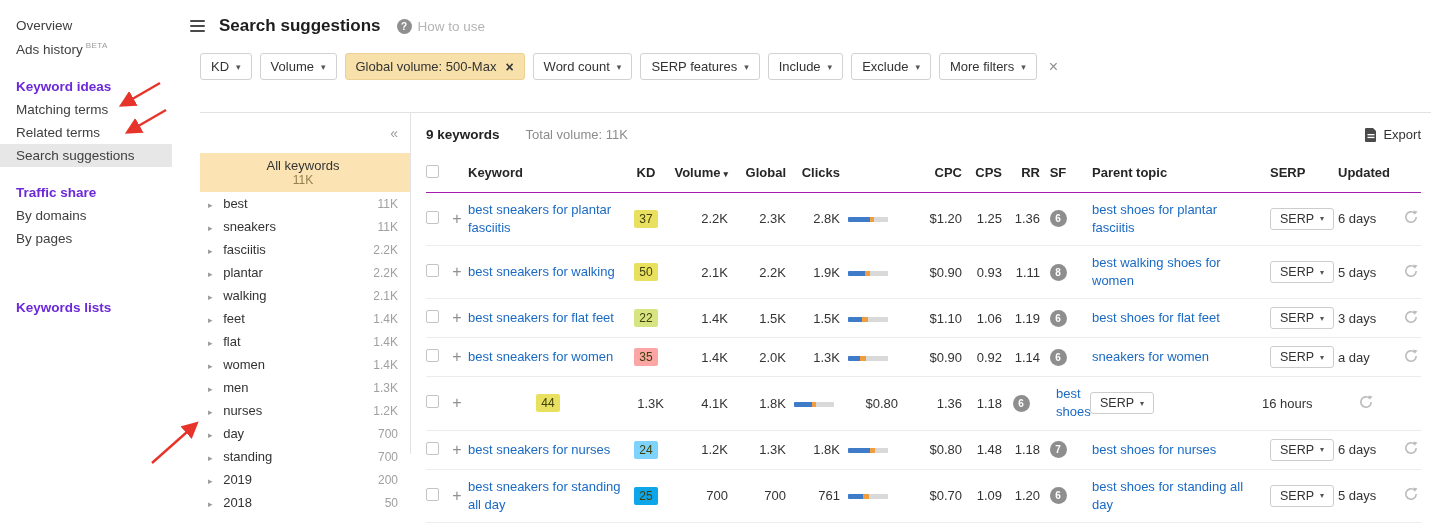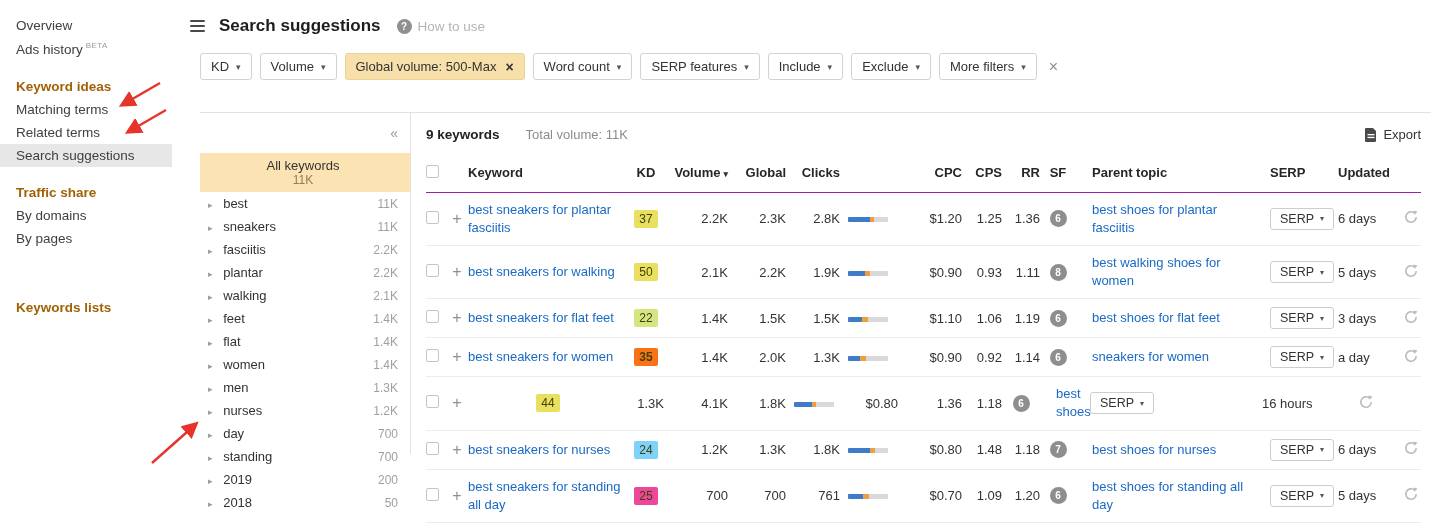--- a/index.html
+++ b/index.html
@@ -3,21 +3,21 @@
 <meta charset="utf-8">
 <style>
   * { margin:0; padding:0; box-sizing:border-box; }
   html,body { width:1431px; height:529px; overflow:hidden; background:#fff;
     font-family:"Liberation Sans", sans-serif; font-size:13px; color:#333; }
   .stage { position:relative; width:1431px; height:454px; }
 
   
   .sidebar { position:absolute; left:0; top:0; width:172px; height:100%; background:#fff; padding-top:14px; z-index:2; }
   .side-item { padding:4px 16px; font-size:13.5px; color:#404040; cursor:pointer; white-space:nowrap; }
-  .side-item.header { font-weight:bold; color:#a16207; margin-top:14px; cursor:default;padding-left:16px; }
+  .side-item.header { font-weight:bold; color:#6d28d9; margin-top:14px; cursor:default;padding-left:16px; }
   .side-item.gap-large { margin-top:46px; }
   .side-item.selected { background:#e7e7e7; }
   .beta { font-size:8px; color:#9a9a9a; vertical-align:super; margin-left:3px; letter-spacing:.4px; }
 
   
   .main { position:absolute; left:172px; top:0; right:0; height:100%; background:#fff; }
   .topbar { display:flex; align-items:center; gap:12px; padding:16px 0 0 16px; }
   .menu-icon { display:inline-flex; flex-direction:column; gap:3px; cursor:pointer; padding:2px; }
   .menu-icon i { display:block; width:15px; height:2px; background:#4a4a4a; border-radius:1px; }
   .page-title { font-size:17px; font-weight:bold; color:#1d1d1d; }
@@ -406,21 +406,21 @@
       <svg width="14" height="14" viewBox="0 0 14 14">
         <path d="M12.2 7a5.2 5.2 0 1 1-1.7-3.85" fill="none" stroke="#bcbcbc" stroke-width="1.6"></path>
         <polygon points="9.2,0.4 13.6,1.4 10.6,4.8" fill="#bcbcbc"></polygon>
       </svg>
     </div>
   </div>
               <div class="tr">
     <div class="td"><span class="checkbox"></span></div>
     <div class="td c-plus">+</div>
     <div class="td"><a class="kw-link">best sneakers for women</a></div>
-    <div class="td c-kd"><span class="kd-badge" style="background: #f97316; font-weight: bold;">35</span></div>
+    <div class="td c-kd"><span class="kd-badge" style="background: #fca5a5;">35</span></div>
     <div class="td num">1.4K</div>
     <div class="td num">2.0K</div>
     <div class="td num">1.3K</div>
     <div class="td c-bar"><span class="bar">
                     <i style="width: 30%; background: rgb(62, 124, 201);"></i>
                     <i style="width: 14%; background: rgb(240, 157, 61);"></i>
                     <i style="width: 56%; background: rgb(217, 217, 217);"></i>
                   </span></div>
     <div class="td num">$0.90</div>
     <div class="td num">0.92</div>
@@ -501,21 +501,21 @@
       <svg width="14" height="14" viewBox="0 0 14 14">
         <path d="M12.2 7a5.2 5.2 0 1 1-1.7-3.85" fill="none" stroke="#bcbcbc" stroke-width="1.6"></path>
         <polygon points="9.2,0.4 13.6,1.4 10.6,4.8" fill="#bcbcbc"></polygon>
       </svg>
     </div>
   </div>
               <div class="tr">
     <div class="td"><span class="checkbox"></span></div>
     <div class="td c-plus">+</div>
     <div class="td"><a class="kw-link">best sneakers for standing all day</a></div>
-    <div class="td c-kd"><span class="kd-badge" style="background: #ec4899;">25</span></div>
+    <div class="td c-kd"><span class="kd-badge" style="background: #0ea5e9;">25</span></div>
     <div class="td num">700</div>
     <div class="td num">700</div>
     <div class="td num">761</div>
     <div class="td c-bar"><span class="bar">
                     <i style="width: 38%; background: rgb(62, 124, 201);"></i>
                     <i style="width: 14%; background: rgb(240, 157, 61);"></i>
                     <i style="width: 48%; background: rgb(217, 217, 217);"></i>
                   </span></div>
     <div class="td num">$0.70</div>
     <div class="td num">1.09</div>

